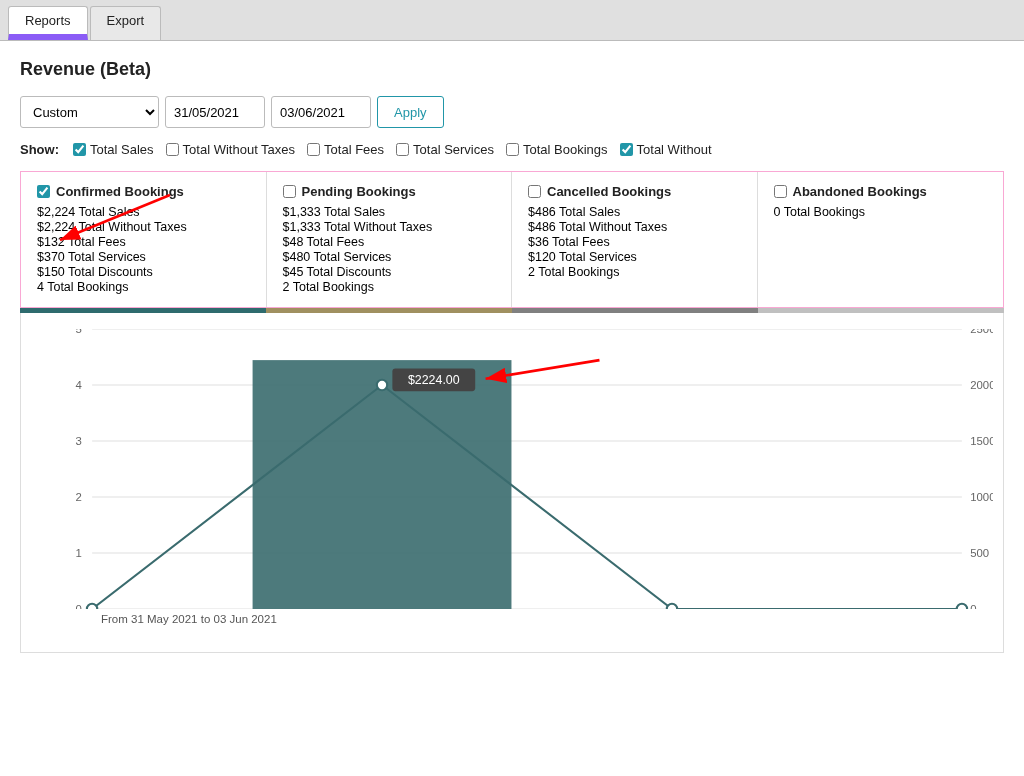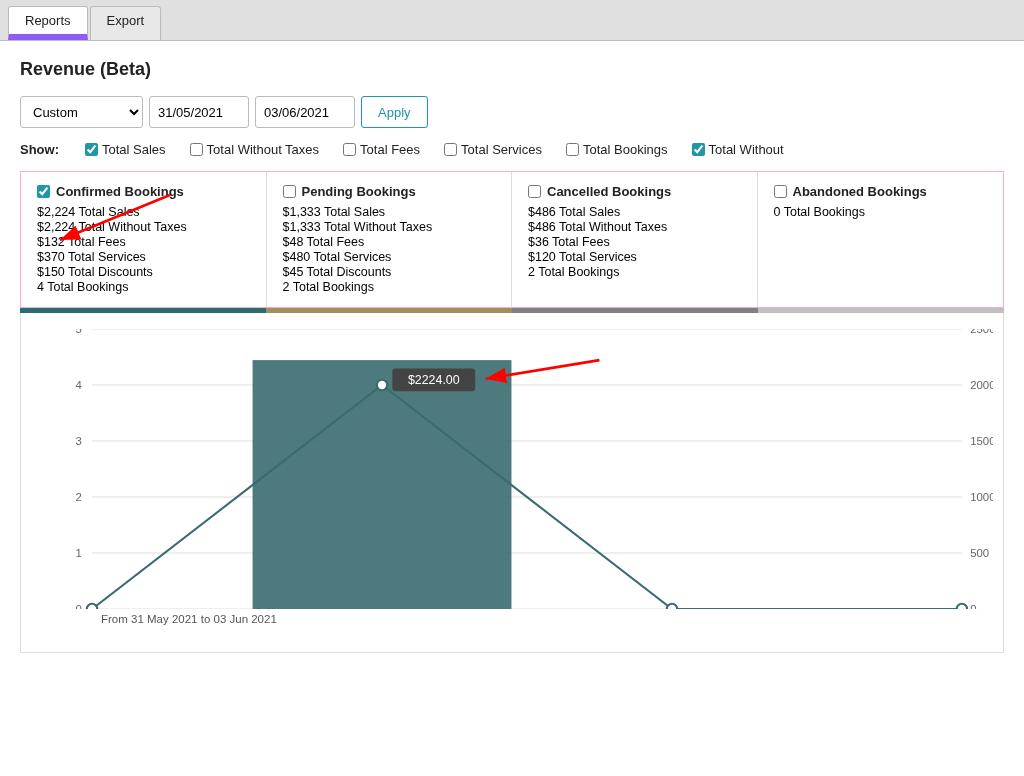--- a/index.html
+++ b/index.html
@@ -42,21 +42,21 @@
     }
 
     .filter-row {
       display: flex;
       align-items: center;
       gap: 6px;
       margin-bottom: 14px;
     }
 
     .filter-row select {
-      padding: 5px 28px 5px 8px;
+      padding: 5px 44px 5px 8px;
       border: 1px solid #bbb;
       border-radius: 3px;
       font-size: 13px;
       background: #fff;
       appearance: auto;
       min-width: 110px;
       height: 32px;
     }
 
     .filter-row input[type="text"] {
@@ -75,21 +75,21 @@
       color: #2196a8;
       border-radius: 3px;
       font-size: 13px;
       cursor: pointer;
       height: 32px;
     }
 
     .show-row {
       display: flex;
       align-items: center;
-      gap: 24px;
+      gap: 12px;
       margin-bottom: 14px;
       flex-wrap: wrap;
     }
     .show-label { font-weight: 600; margin-right: 2px; }
     .show-item {
       display: flex;
       align-items: center;
       gap: 4px;
       font-size: 13px;
     }

